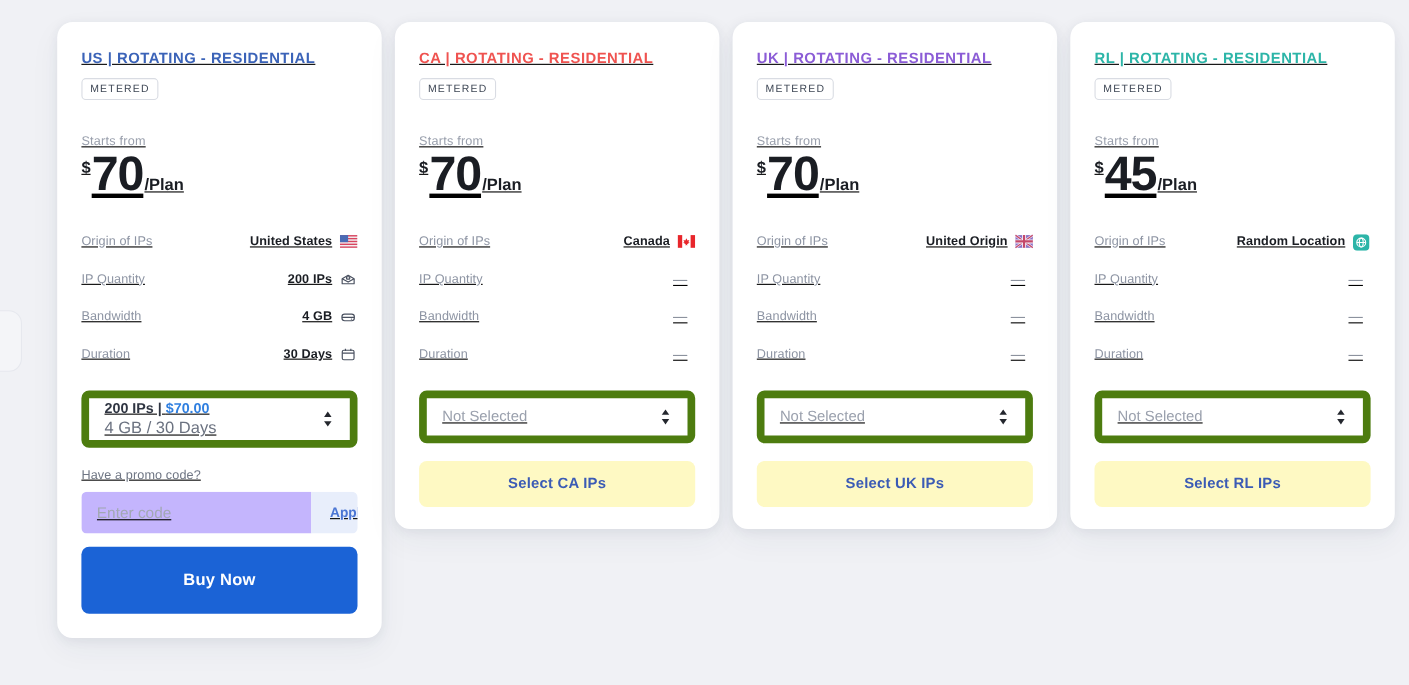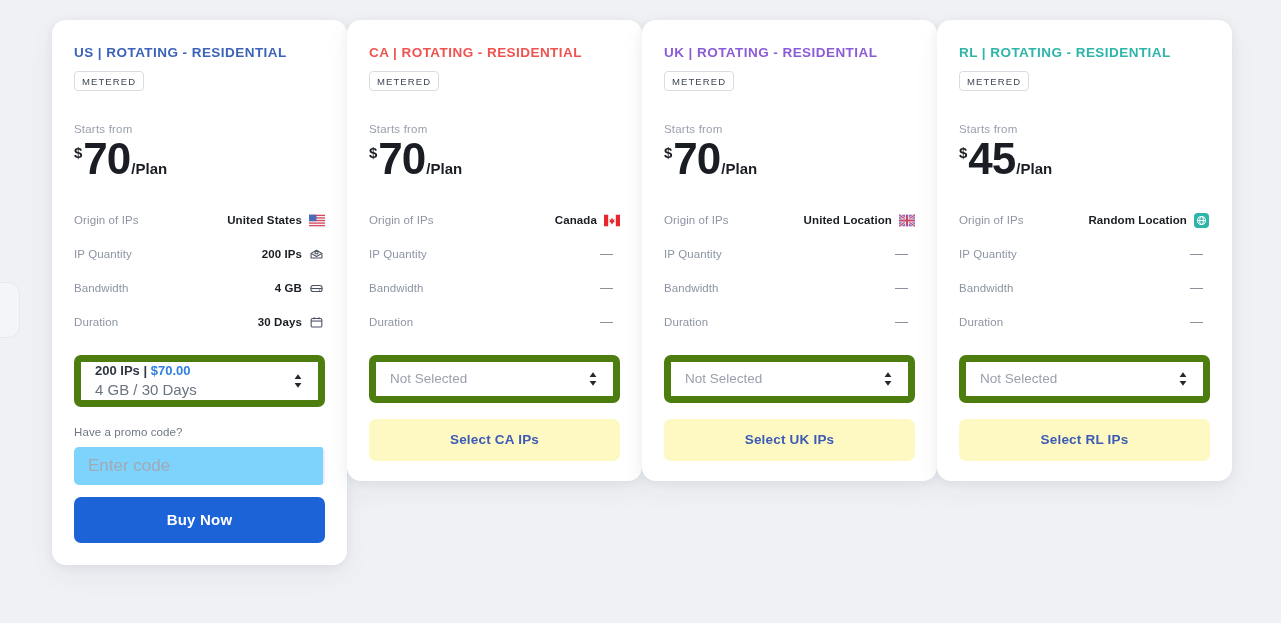--- a/index.html
+++ b/index.html
@@ -26,22 +26,23 @@
     background: #f4f5f8;
     border: 1px solid #e6e8ee;
     border-radius: 12px;
   }
 
   #cards-row {
     position: absolute;
     left: 52px;
     top: 20px;
     display: flex;
-    gap: 0;
+    gap: 12px;
     align-items: flex-start;
+    text-decoration: underline;
   }
 
   .plan-card {
     width: 295px;
     background: #ffffff;
     border-radius: 14px;
     box-shadow: 0 2px 10px rgba(40, 50, 80, 0.07),
                 0 10px 28px rgba(40, 50, 80, 0.05);
     padding: 26px 22px 20px 22px;
   }
@@ -184,42 +185,42 @@
     margin-top: 9px;
     height: 38px;
     display: flex;
     align-items: stretch;
     border-radius: 5px;
     overflow: hidden;
   }
   .promo-input {
     flex: 1;
     border: none;
-    background: #7dd3fc;
+    background: #c4b5fd;
     padding: 0 14px;
     font-family: inherit;
-    font-size: 17px;
+    font-size: 14px;
     color: #3d4654;
     outline: none;
   }
   .promo-input::placeholder { color: #a2a8b4; }
   .promo-apply {
     border: none;
     background: #e8eefb;
     color: #4b76d4;
     font-family: inherit;
     font-size: 12.5px;
     font-weight: bold;
     padding: 0 17px;
     cursor: pointer;
   }
   .buy-now-btn {
     margin-top: 12px;
     width: 100%;
-    height: 46px;
+    height: 61px;
     border: none;
     border-radius: 7px;
     background: #1b63d6;
     color: #ffffff;
     font-family: inherit;
     font-size: 15px;
     font-weight: bold;
     letter-spacing: 0.2px;
     cursor: pointer;
   }
@@ -344,21 +345,21 @@
           </svg></span>
       </div><button class="select-ips-btn">Select CA IPs</button></div>
     <div class="plan-card"><div class="card-title" style="color: rgb(139, 92, 214);">UK | ROTATING - RESIDENTIAL</div><div class="metered-badge">METERED</div><div class="starts-from">Starts from</div><div class="price-line">
         <span class="price-currency">$</span>
         <span class="price-amount">70</span>
         <span class="price-period">/Plan</span>
       </div><div class="spec-list">
         <div class="spec-row">
           <div class="spec-label">Origin of IPs</div>
           <div class="spec-right">
-            <div class="spec-value">United Location</div>
+            <div class="spec-value">United Origin</div>
             <span class="spec-icon"><svg viewBox="0 0 18 13" width="16" height="13">
                 <rect width="18" height="13" fill="#8a6fc4"></rect>
                 <path d="M0 0 L18 13 M18 0 L0 13" stroke="#f3eef9" stroke-width="2.6"></path>
                 <path d="M0 0 L18 13 M18 0 L0 13" stroke="#c4486a" stroke-width="1.3"></path>
                 <path d="M9 0 V13 M0 6.5 H18" stroke="#f7f3fb" stroke-width="4"></path>
                 <path d="M9 0 V13 M0 6.5 H18" stroke="#c4486a" stroke-width="2.2"></path>
               </svg></span>
           </div>
         </div>
         <div class="spec-row">

